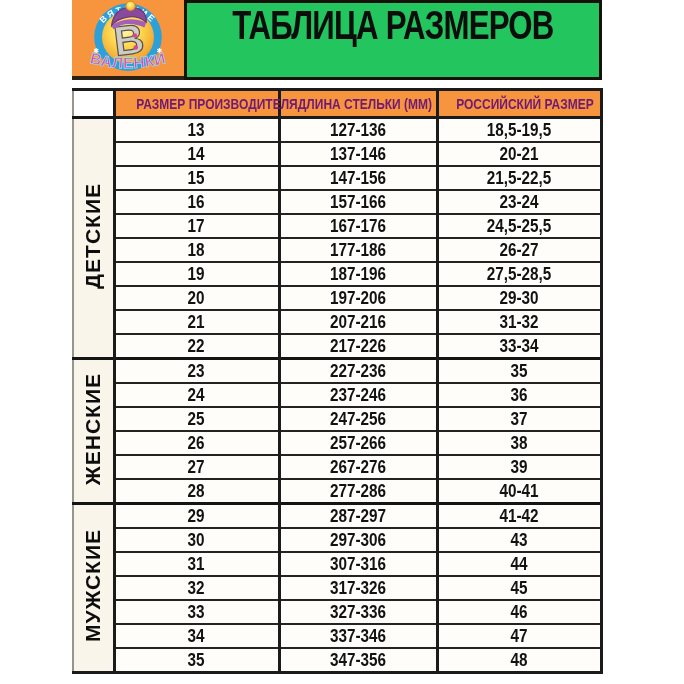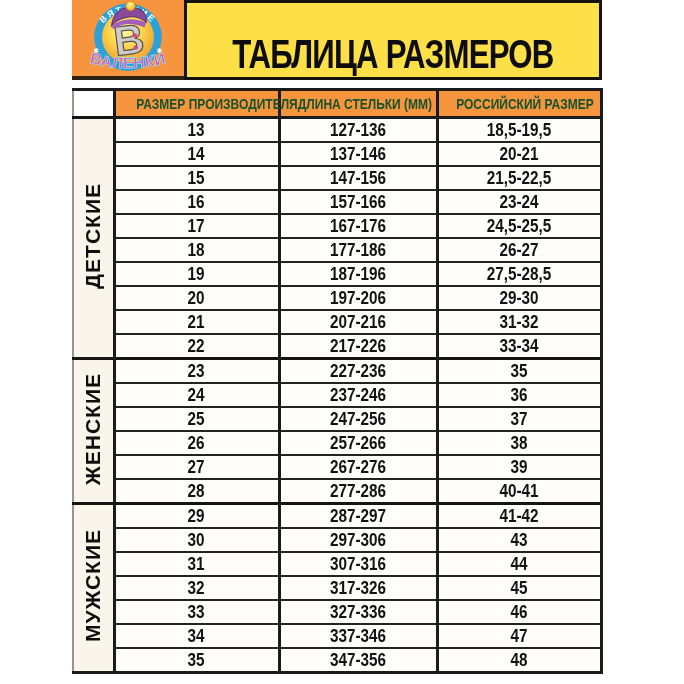--- a/index.html
+++ b/index.html
@@ -3,33 +3,33 @@
 <meta charset="utf-8">
 <style>
   html,body{margin:0;padding:0;background:#ffffff;}
   .page{position:relative;width:684px;height:684px;background:#ffffff;overflow:hidden;
         font-family:"Liberation Sans",sans-serif;color:#111;}
 
   
   .banner{position:absolute;left:72px;top:0;width:528px;height:80px;display:flex;}
   .logo-box{width:206px;height:80px;background:#F7943E;border-bottom:4px solid #2A2013;
             display:flex;align-items:center;justify-content:center;box-sizing:border-box;}
-  .title-box{flex:1;background:#fde047;border:3px solid #15110C;box-sizing:border-box;
-             display:flex;align-items:flex-end;justify-content:center;}
+  .title-box{flex:1;background:#22c55e;border:3px solid #15110C;box-sizing:border-box;
+             display:flex;align-items:flex-start;justify-content:center;}
   .title-text{font-size:40px;font-weight:bold;letter-spacing:-1px;white-space:nowrap;
               transform:scaleX(0.78);display:inline-block;color:#0d0d0d;}
 
   
   .table-wrap{position:absolute;left:72px;top:88px;width:528px;}
   table.sizes{border-collapse:collapse;table-layout:fixed;width:528px;}
   table.sizes th,table.sizes td{padding:0;text-align:center;vertical-align:middle;}
   table.sizes{border:3px solid #1B1B1B;border-left:2px solid #9A958C;}
   th.corner{background:#ffffff;border:2px solid #1B1B1B;border-left:2px solid #9A958C;height:25px;}
   th.colhead{background:#F7943E;border:3px solid #1B1B1B;height:25px;
-             font-size:15px;font-weight:bold;color:#14532d;}
+             font-size:15px;font-weight:bold;color:#701a75;}
   th.colhead .cond{transform:scaleX(0.8);}
   td.data-cell{background:#FEFDFA;border:2px solid #232323;border-left:3px solid #1B1B1B;
                border-right:3px solid #1B1B1B;height:22px;line-height:22px;
                font-size:18px;font-weight:bold;color:#121212;}
   td.group-cell{background:#FAF5EA;border:2px solid #1B1B1B;border-left:2px solid #9A958C;}
   tr.group-start td{border-top:3px solid #141414;margin-top:43px;}
   .cond{display:inline-block;transform:scaleX(0.85);white-space:nowrap;}
   .vlabel{writing-mode:vertical-rl;transform:rotate(180deg);display:inline-block;
           font-size:21px;font-weight:bold;letter-spacing:1px;color:#0d0d0d;}
 </style>

